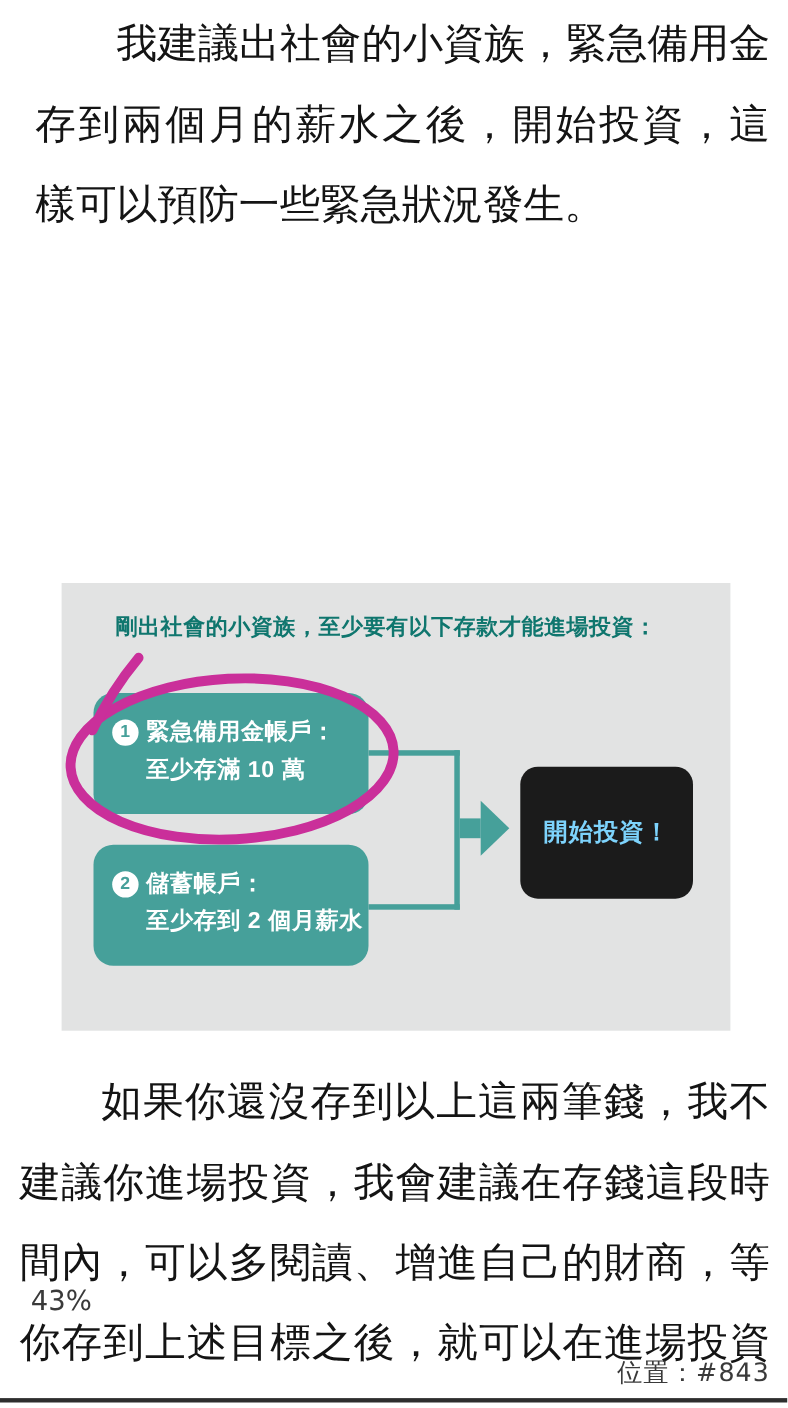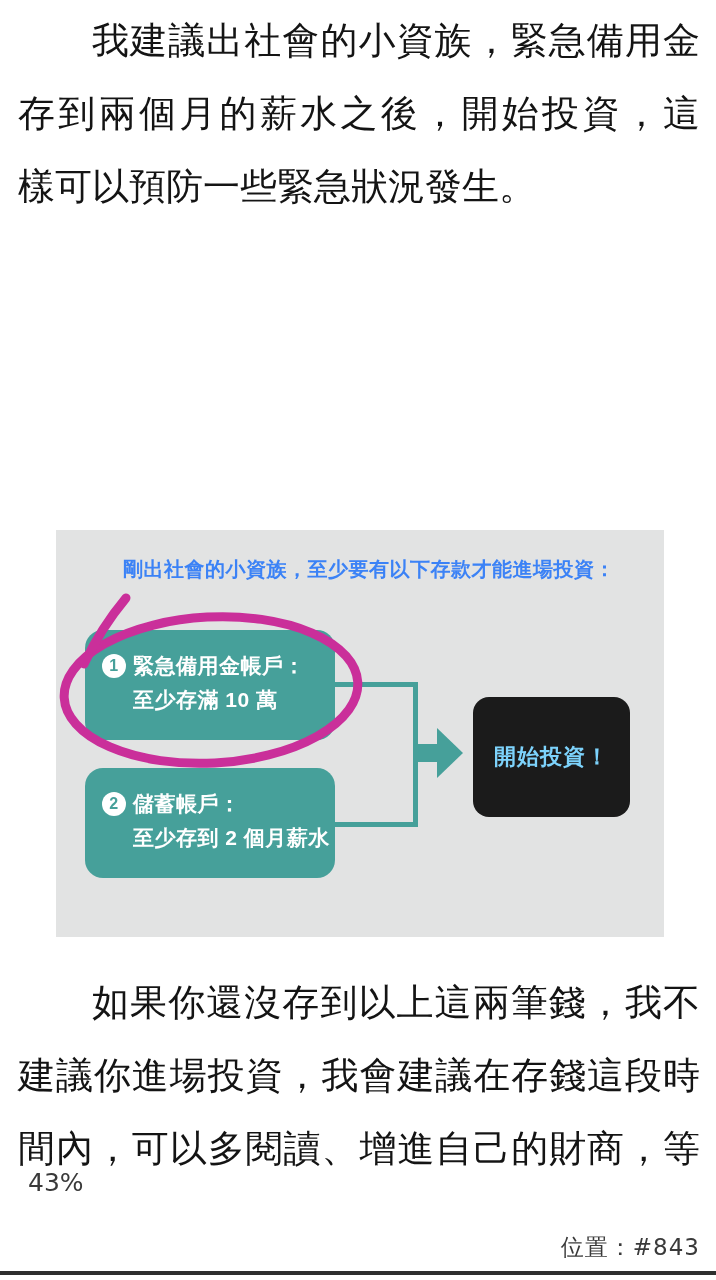--- a/index.html
+++ b/index.html
@@ -23,22 +23,22 @@
     font-family:"Liberation Sans","DejaVu Sans",sans-serif;}
   .ig-banner{
     position:absolute;left:0;top:0;width:342px;height:36px;
     background:var(--teal);
     clip-path:polygon(0 0,319px 0,342px 36px,0 36px);
     color:#fff;font-weight:bold;font-size:22px;line-height:37px;
     padding-left:12px;box-sizing:border-box;letter-spacing:.5px;white-space:nowrap;
   }
   .ig-gray{position:absolute;left:0;top:36px;width:608px;height:407px;background:var(--gray);}
   .ig-intro{
-    position:absolute;left:47px;top:62px;
-    font-weight:bold;font-size:20px;color:#3b82f6;letter-spacing:.5px;white-space:nowrap;padding-left:20px;
+    position:absolute;left:29px;top:62px;
+    font-weight:bold;font-size:20px;color:#0f766e;letter-spacing:.5px;white-space:nowrap;padding-left:20px;
   }
   .tealbox{
     position:absolute;left:29px;width:250px;height:110px;
     background:var(--teal);border-radius:18px;color:#fff;
     font-weight:bold;font-size:21px;line-height:34px;
     padding:19px 0 0 17px;box-sizing:border-box;letter-spacing:.5px;
   }
   .tealbox .row1{display:flex;align-items:center;white-space:nowrap;}
   .tealbox .row2{margin-left:31px;white-space:nowrap;}
   .numbadge{
@@ -63,21 +63,21 @@
     position:absolute;right:16px;top:1232px;font-family:"DejaVu Sans",sans-serif;
     font-size:23px;color:#3a3a3a;letter-spacing:1px;
   }
   .bottom-bar{position:absolute;left:0;top:1271px;width:716px;height:4px;background:#2e2e2e;}
 </style>
 </head>
 <body>
 
 <div class="page">
 
-  <div class="para" style="top:4px;">
+  <div class="para" style="top:4px;margin-left:14px;">
     <div class="bline first">我建議出社會的小資族，緊急備用金</div>
     <div class="bline">存到兩個月的薪水之後，開始投資，這</div>
     <div class="bline endline">樣可以預防一些緊急狀況發生。</div>
   </div>
 
 
   <div class="infographic">
 
     <div class="ig-gray"></div>
 
@@ -113,19 +113,20 @@
     <svg class="annot-svg" viewBox="0 0 340 200">
       <ellipse cx="167" cy="100" rx="147" ry="73" transform="rotate(-3 167 100)" style="fill:none;stroke:var(--pink);stroke-width:9;stroke-linecap:round"></ellipse>
       <path d="M 82 8 C 72 20, 54 44, 40 74" style="fill:none;stroke:var(--pink);stroke-width:9;stroke-linecap:round"></path>
     </svg>
   </div>
 
   <div class="para" style="top:966px;">
     <div class="bline first">如果你還沒存到以上這兩筆錢，我不</div>
     <div class="bline">建議你進場投資，我會建議在存錢這段時</div>
     <div class="bline">間內，可以多閱讀、增進自己的財商，等</div>
+    <div class="bline">你存到上述目標之後，就可以在進場投資</div>
   </div>
 
   <div class="footer-progress">43%</div>
   <div class="footer-location">位置：#843</div>
   <div class="bottom-bar"></div>
 
 </div>
 
 </body></html>

